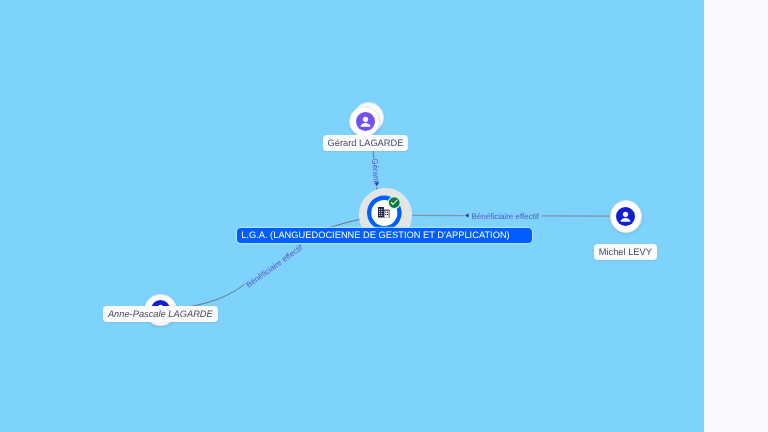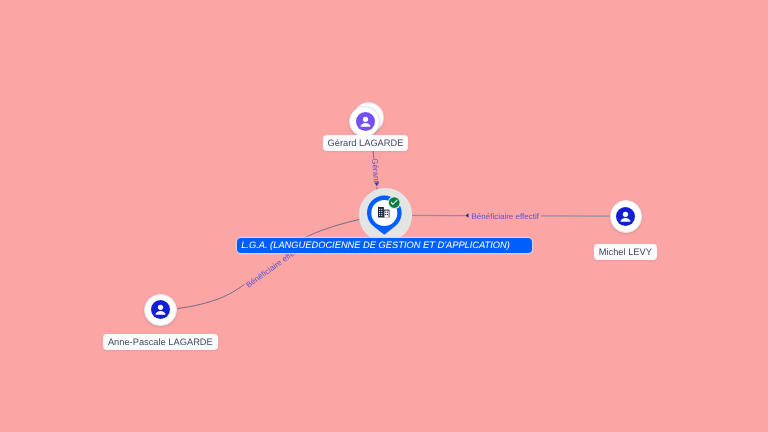--- a/index.html
+++ b/index.html
@@ -1,18 +1,18 @@
 <!DOCTYPE html>
 <html><head>
 <meta charset="utf-8">
 <style>
   html,body{margin:0;padding:0;}
   body{width:768px;height:432px;overflow:hidden;background:#f9faff;
        font-family:"Liberation Sans",sans-serif;-webkit-font-smoothing:antialiased;text-rendering:geometricPrecision;}
-  #stage{position:relative;width:768px;height:432px;background:#fca5a5;}
+  #stage{position:relative;width:704px;height:432px;background:#7dd3fc;}
   svg.layer{position:absolute;left:0;top:0;width:768px;height:432px;overflow:visible;}
 
   .node{position:absolute;}
   .halo{position:absolute;border-radius:50%;
         background:radial-gradient(circle, #e2e3e3 0%, #e3e4e4 62%, #e9eaea 84%, rgba(243,244,244,0) 100%);}
 
   .disc{position:absolute;border-radius:50%;background:#fff;box-sizing:border-box;
         border:0.8px solid #e2e6ea;
         box-shadow:0 1px 2.5px rgba(60,65,95,.16);}
   .disc.back{background:#fdfdfe;box-shadow:0 1px 2px rgba(60,65,95,.14);}
@@ -105,28 +105,28 @@
   </div>
 
   <div class="node">
     <div class="disc" style="left:144.3px;top:293.6px;width:32.4px;height:32.4px;"></div>
     <div class="avatar" style="left:151.4px;top:300px;width:19px;height:19px;background:#121fd4;">
       <svg width="19" height="19" viewBox="0 0 24 24" fill="#ffffff">
         <circle cx="12" cy="9.2" r="3.3"></circle>
         <path d="M12 13.9c-3.1 0-5.8 1.8-6.3 3.9-.1.5.3.9.8.9h11c.5 0 .9-.4.8-.9-.5-2.1-3.2-3.9-6.3-3.9z"></path>
       </svg>
     </div>
-    <div class="nodelabel" style="left:102.9px;top:334px;">Anne-Pascale LAGARDE</div>
+    <div class="nodelabel" style="left:102.9px;top:306px;font-style:italic;">Anne-Pascale LAGARDE</div>
   </div>
 
   <div class="edgelabel" style="left:245.2px;top:283.2px;transform:rotate(-35.6deg);transform-origin:left top;">
     <span>Bénéficiaire effectif</span>
   </div>
 
-  <div class="complabel" style="left:236.8px;top:238px;font-style:italic;">L.G.A. (LANGUEDOCIENNE DE GESTION ET D'APPLICATION)</div>
+  <div class="complabel" style="left:236.8px;top:228px;">L.G.A. (LANGUEDOCIENNE DE GESTION ET D'APPLICATION)</div>
 
   <div class="edgelabel" style="left:377.6px;top:157.6px;transform:rotate(85.6deg);transform-origin:left top;">
     <span>Gérant</span>
   </div>
 
   <div class="edgelabel" style="left:471.5px;top:212.9px;">
     <span>Bénéficiaire effectif</span>
   </div>
 
   <svg class="layer" viewBox="0 0 768 432">

